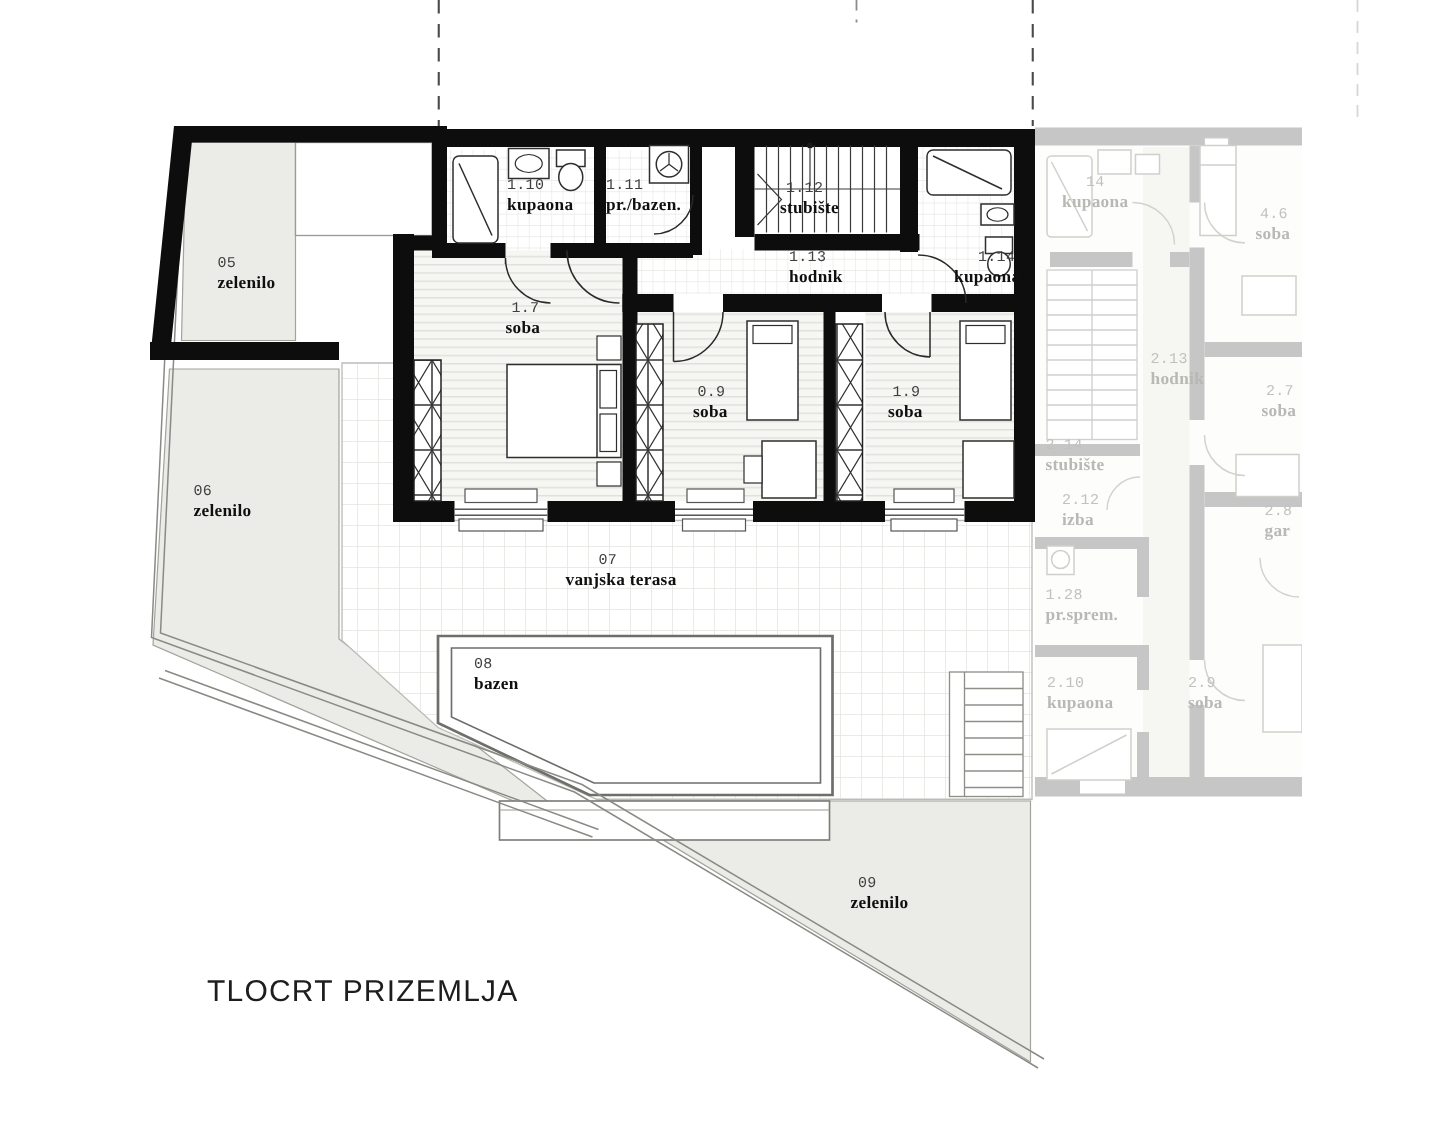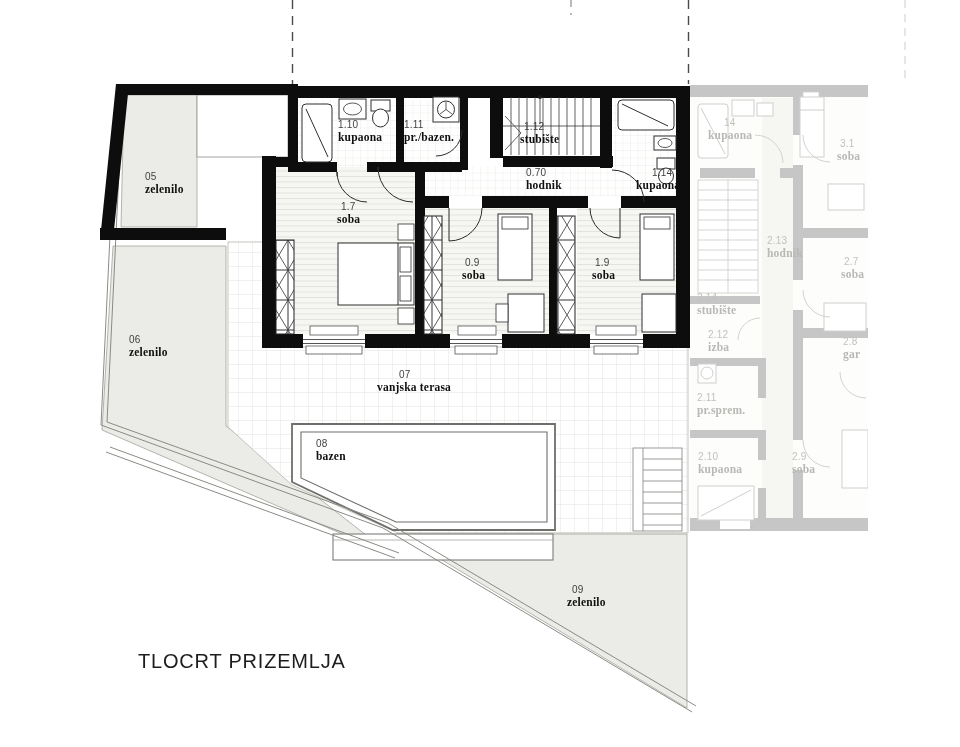--- a/index.html
+++ b/index.html
@@ -3,21 +3,21 @@
 <meta charset="utf-8">
 <style>
   html,body{margin:0;padding:0;}
   body{
     width:960px;height:747px;position:relative;overflow:hidden;
     background:#ffffff;
     font-family:"Liberation Sans","DejaVu Sans",sans-serif;
   }
   #plan-canvas{position:absolute;left:0;top:0;}
   .lbl{position:absolute;white-space:nowrap;line-height:13px;}
-  .lbl .num{display:block;font-size:10px;color:#3f3f3f;font-weight:400;letter-spacing:.2px;}
+  .lbl .num{display:block;font-size:10px;color:#3f3f3f;font-weight:400;letter-spacing:.2px;font-family:Liberation Mono, monospace;}
   .lbl .nm{display:block;font-size:11.5px;color:#0f0f0f;font-weight:700;letter-spacing:.2px;font-family:Liberation Serif, serif;}
   .lbl.gray .num{color:#c1c1be;}
   .lbl.gray .nm{color:#b8b8b5;}
   .ind4{padding-left:4px;} .ind16{padding-left:16px;} .ind22{padding-left:22px;} .ind5{padding-left:5px;} .ind3{padding-left:3px;}
   #gray-labels{position:absolute;left:0;top:0;width:868px;height:747px;overflow:hidden;pointer-events:none;}
   #drawing-title{
     position:absolute;left:138px;top:650px;
     font-size:20px;color:#1d1d1d;letter-spacing:.8px;font-weight:400;text-align:right;
   }
 </style>
@@ -249,38 +249,38 @@
     <path d="M337,172 A30,30 0 0 0 367,202 M337,172 V176"></path>
     <path d="M436,156 A26,26 0 0 0 462,130"></path>
     <path d="M612,170 A32,32 0 0 1 644,202"></path>
   </g>
 </svg>
 
 <div class="lbl" style="left:145px;top:170px">
   <span class="num">05</span>
   <span class="nm">zelenilo</span>
 </div>
-<div class="lbl" style="left:129px;top:333px">
+<div class="lbl" style="left:129px;top:322px">
   <span class="num">06</span>
   <span class="nm">zelenilo</span>
 </div>
 <div class="lbl" style="left:338px;top:118px">
   <span class="num">1.10</span>
   <span class="nm">kupaona</span>
 </div>
 <div class="lbl" style="left:404px;top:118px">
   <span class="num">1.11</span>
   <span class="nm">pr./bazen.</span>
 </div>
 <div class="lbl" style="left:520px;top:120px">
   <span class="num ind4">1.12</span>
   <span class="nm">stubište</span>
 </div>
 <div class="lbl" style="left:526px;top:166px">
-  <span class="num">0.70</span>
+  <span class="num">1.13</span>
   <span class="nm">hodnik</span>
 </div>
 <div class="lbl" style="left:636px;top:166px">
   <span class="num ind16">1.14</span>
   <span class="nm">kupaona</span>
 </div>
 <div class="lbl" style="left:337px;top:200px">
   <span class="num ind4">1.7</span>
   <span class="nm">soba</span>
 </div>
@@ -304,21 +304,21 @@
   <span class="num ind5">09</span>
   <span class="nm">zelenilo</span>
 </div>
 
 <div id="gray-labels">
   <div class="lbl gray" style="left:708px;top:116px">
     <span class="num ind16">14</span>
     <span class="nm">kupaona</span>
   </div>
   <div class="lbl gray" style="left:837px;top:137px">
-    <span class="num ind3">3.1</span>
+    <span class="num ind3">4.6</span>
     <span class="nm">soba</span>
   </div>
   <div class="lbl gray" style="left:767px;top:234px">
     <span class="num">2.13</span>
     <span class="nm">hodnik</span>
   </div>
   <div class="lbl gray" style="left:841px;top:255px">
     <span class="num ind3">2.7</span>
     <span class="nm">soba</span>
   </div>
@@ -328,21 +328,21 @@
   </div>
   <div class="lbl gray" style="left:708px;top:328px">
     <span class="num">2.12</span>
     <span class="nm">izba</span>
   </div>
   <div class="lbl gray" style="left:843px;top:335px">
     <span class="num">2.8</span>
     <span class="nm">gar</span>
   </div>
   <div class="lbl gray" style="left:697px;top:391px">
-    <span class="num">2.11</span>
+    <span class="num">1.28</span>
     <span class="nm">pr.sprem.</span>
   </div>
   <div class="lbl gray" style="left:698px;top:450px">
     <span class="num">2.10</span>
     <span class="nm">kupaona</span>
   </div>
   <div class="lbl gray" style="left:792px;top:450px">
     <span class="num">2.9</span>
     <span class="nm">soba</span>
   </div>

